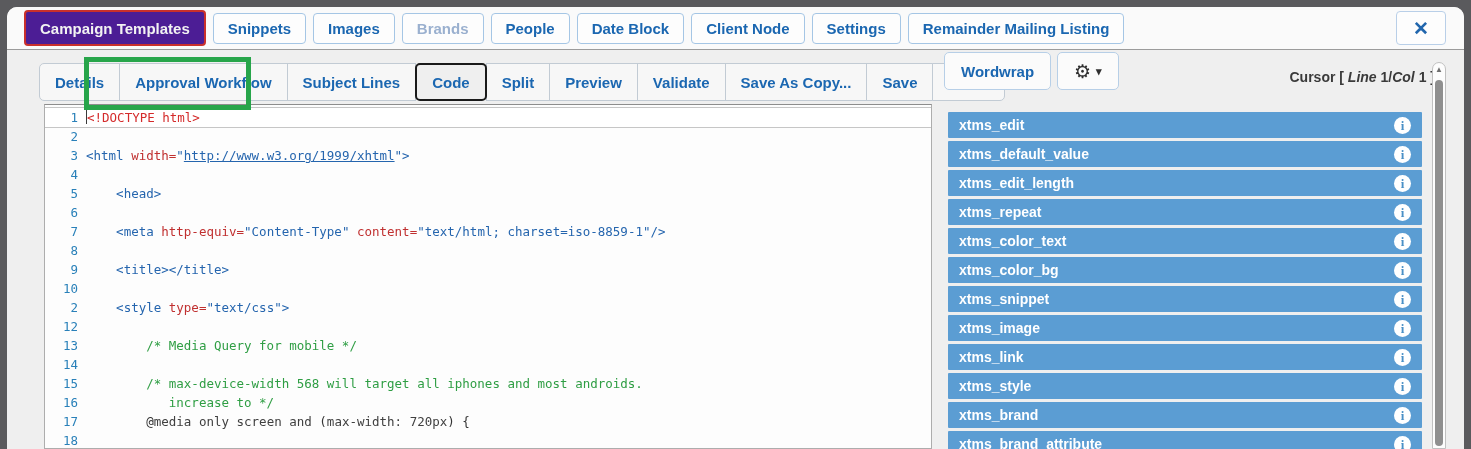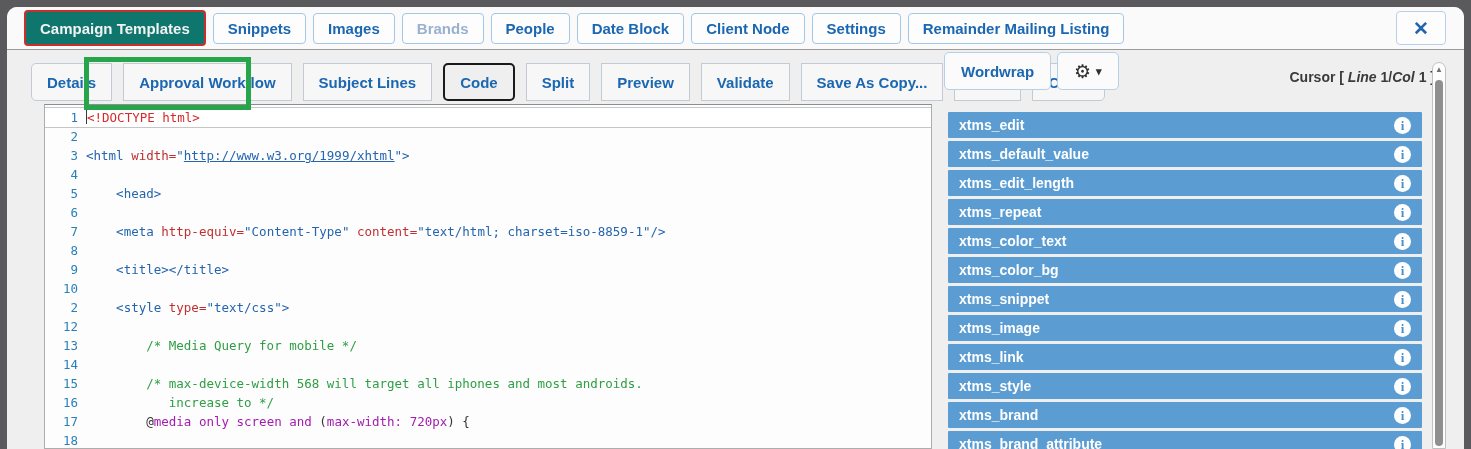--- a/index.html
+++ b/index.html
@@ -18,33 +18,33 @@
     display: flex; align-items: center; padding-left: 17px;
   }
   .tabs { display: flex; align-items: center; gap: 7px; }
   .tab {
     height: 31px; padding: 0 14px; background: #fdfdfd;
     border: 1px solid #a5c6e5; border-radius: 4px;
     color: #1b67b1; font-weight: bold; font-size: 15px;
     font-family: "Liberation Sans", sans-serif; cursor: pointer; white-space: nowrap;
   }
   .tab.active {
-    background: #0f766e; color: #f2f2f2; border: 2px solid #c9302c; height: 36px;
+    background: #4c1d95; color: #f2f2f2; border: 2px solid #c9302c; height: 36px;
   }
   .tab.disabled { color: #9ab0cf; cursor: default; }
   .close-btn {
     position: absolute; right: 18px; top: 4px; width: 50px; height: 34px;
     background: #fdfdfd; border: 1px solid #b9cfe8; border-radius: 4px;
     color: #2166ad; font-size: 19px; font-weight: bold; cursor: pointer;
     display: flex; align-items: center; justify-content: center;
   }
 
   
   .toolbar { position: relative; height: 53px; background: #efefef; }
-  .btn-group { position: absolute; left: 24px; top: 13px; display: inline-flex; gap: 12px; }
+  .btn-group { position: absolute; left: 32px; top: 13px; display: inline-flex; }
   .btn-group button {
     height: 38px; padding: 0 15px; background: #f7f7f7;
     border: 1px solid #c2cbd4; margin-left: -1px;
     color: #1b67b1; font-weight: bold; font-size: 15px;
     font-family: "Liberation Sans", sans-serif; cursor: pointer; white-space: nowrap;
     position: relative;
   }
   .btn-group button:first-child { border-radius: 5px 0 0 5px; margin-left: 0; }
   .btn-group button:last-child { border-radius: 0 5px 5px 0; }
   .btn-group button.focused {
@@ -75,21 +75,21 @@
   }
   .cl { display: flex; height: 19px; white-space: pre; }
   .cl.active { outline: 1px solid #c6c6c6; background: #ffffff; }
   .gut { width: 41px; padding-right: 8px; text-align: right; color: #2980b9; flex: none; }
   .code { flex: 1; }
   .caret-mark { display: inline-block; width: 0; height: 14px; border-left: 1px solid #3a3a3a; vertical-align: -2px; }
   .c-doctype { color: #d42a2a; }
   .c-tag { color: #2565ae; }
   .c-attr { color: #c03030; }
   .c-comment { color: #2f9e44; }
-  .c-atrule { color: #a21caf; }
+  .c-atrule { color: #404040; }
   .c-plain { color: #333333; }
   .u { text-decoration: underline; }
 
   
   .panel { position: absolute; left: 941px; top: 105px; width: 474px; bottom: 0; overflow: hidden; }
   .bar {
     height: 26px; margin-bottom: 3px; background: #5b9dd3;
     display: flex; align-items: center; justify-content: space-between;
     padding: 8px 11px; cursor: pointer; border-radius: 1px;
   }

